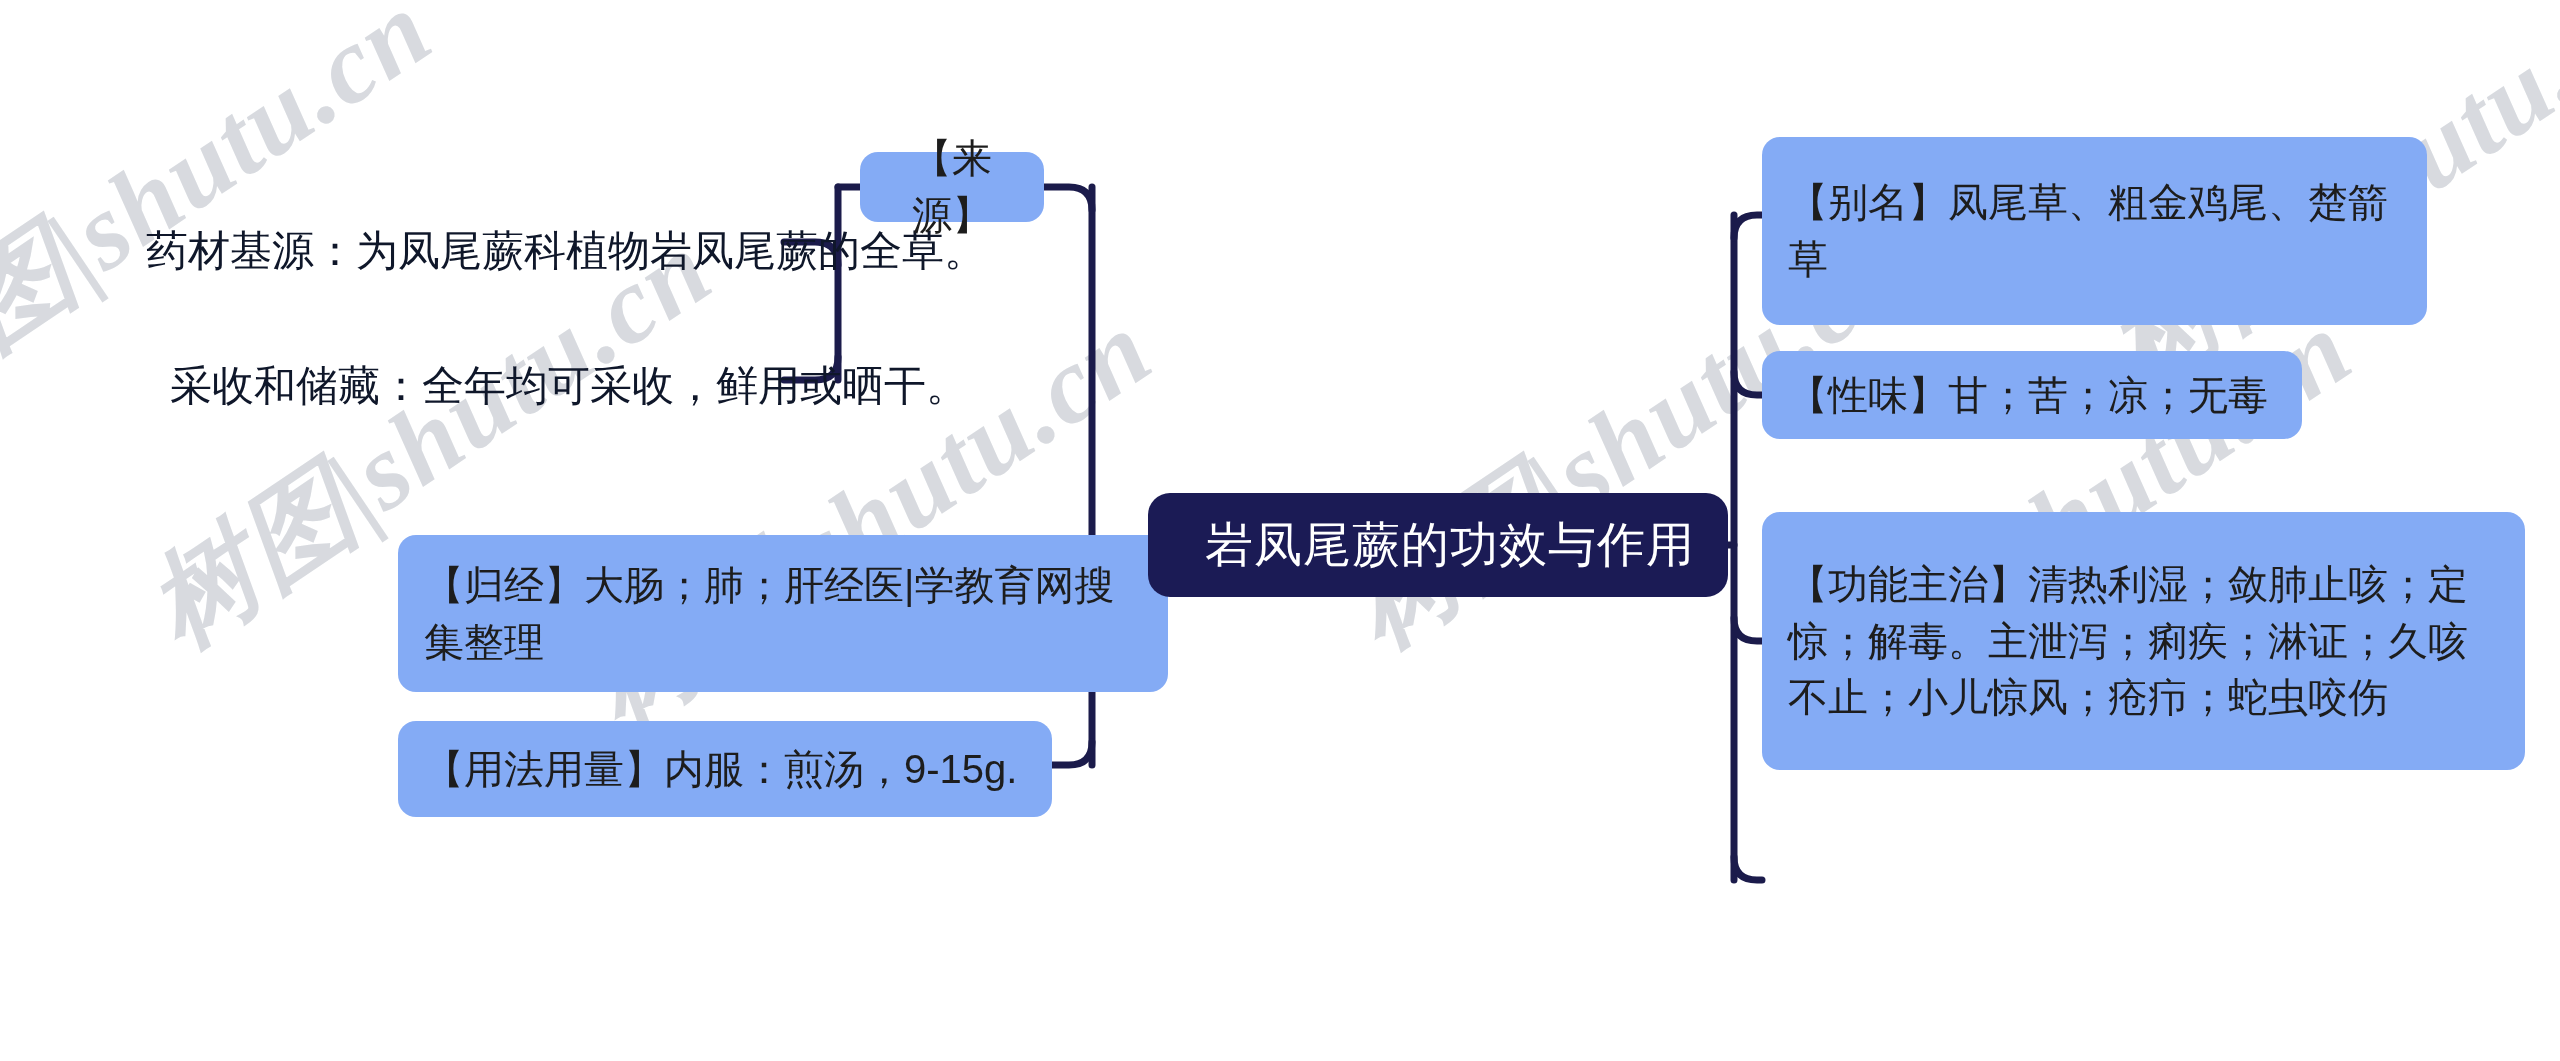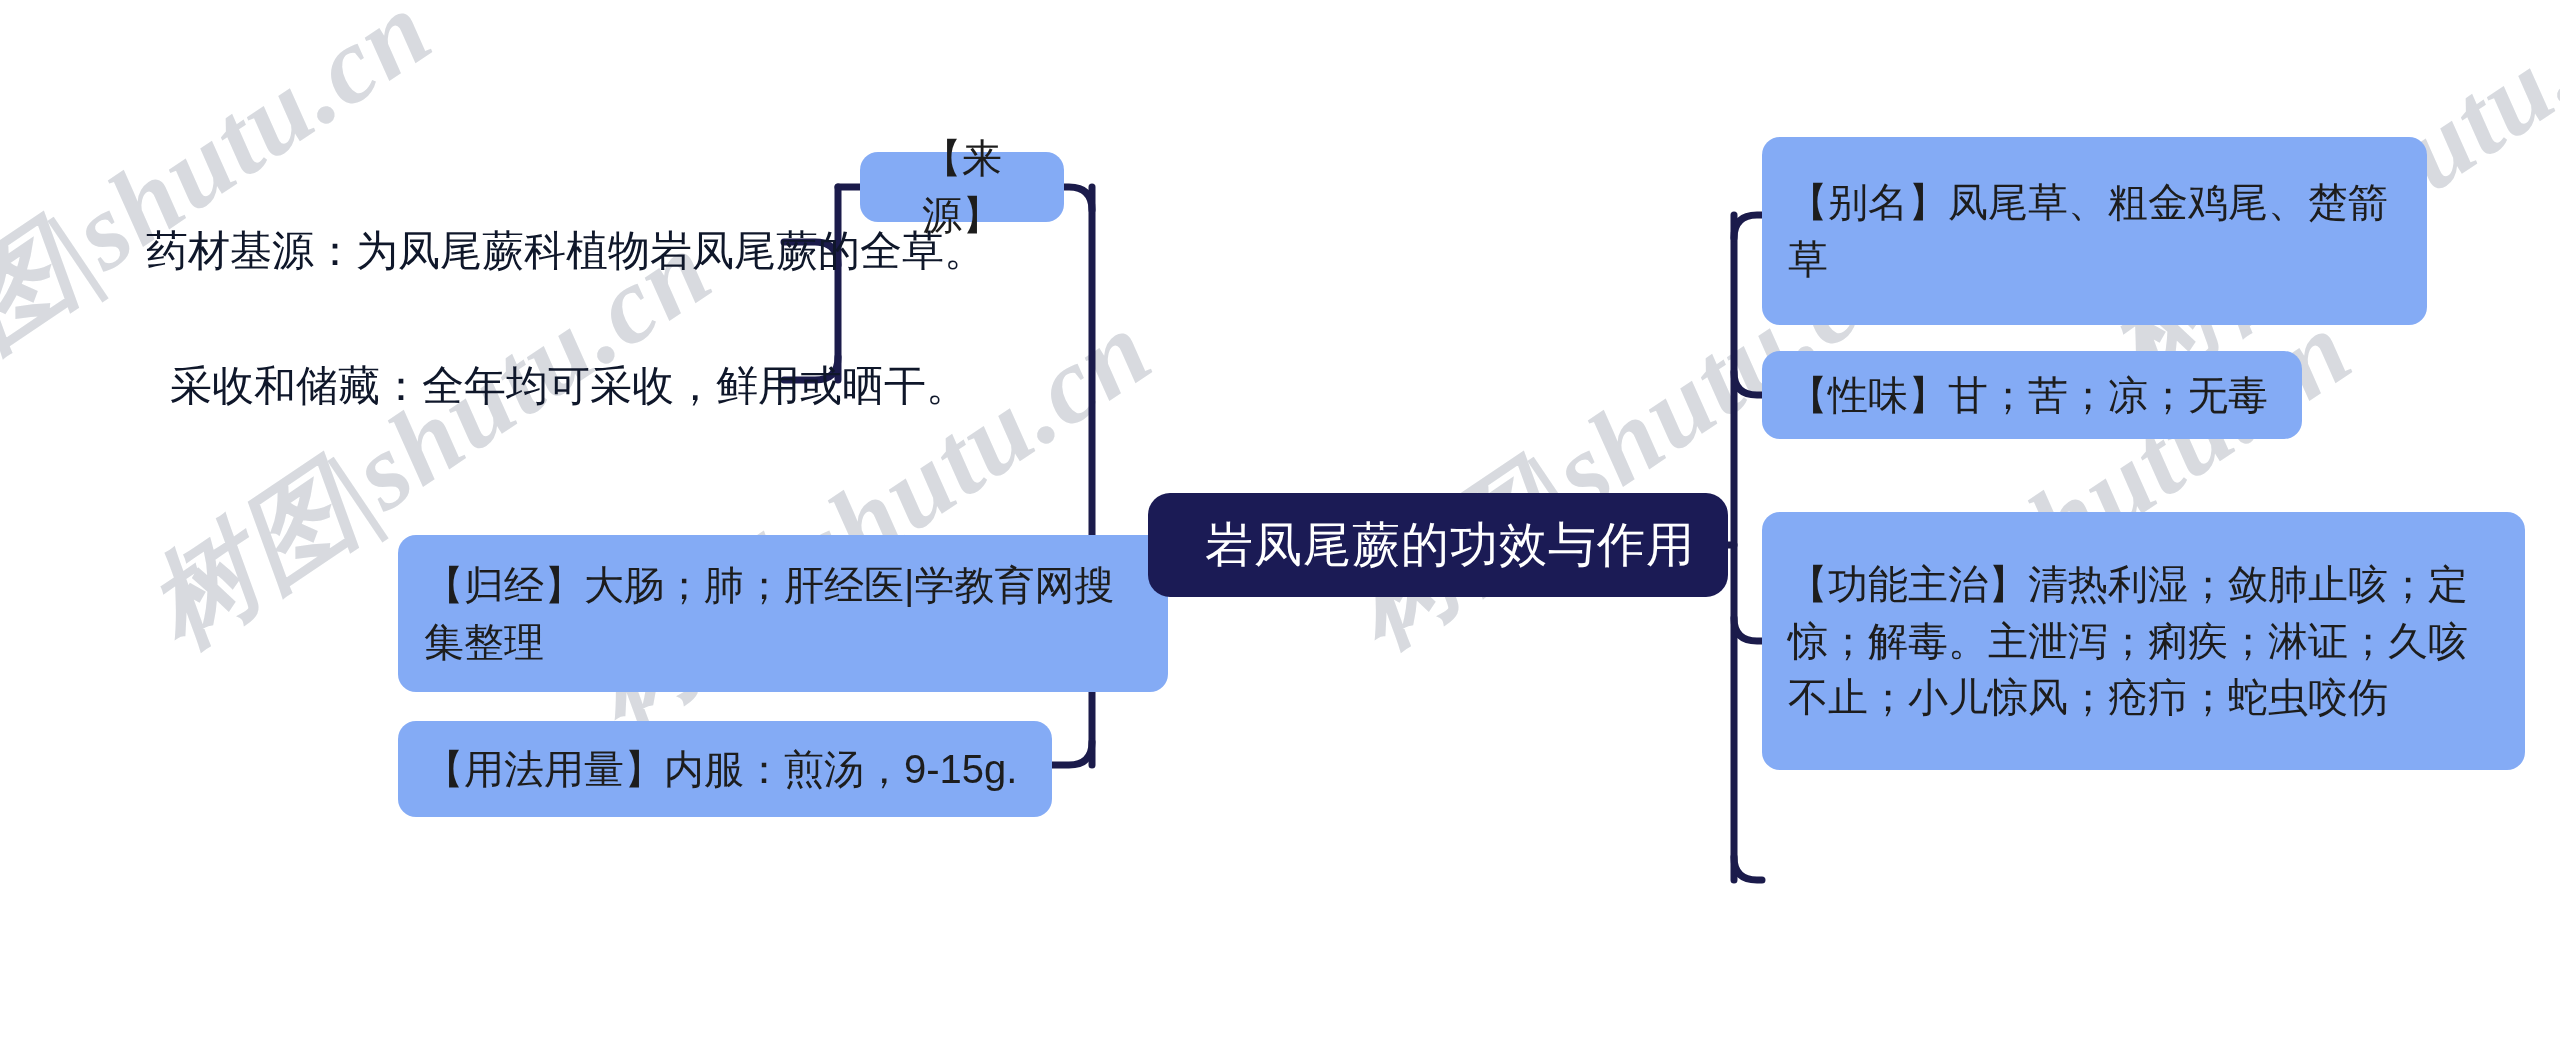--- a/index.html
+++ b/index.html
@@ -142,21 +142,21 @@
 
     <path d="M 1734 618 Q 1734 641 1757 641 L 1762 641"></path>
 
     <path d="M 1734 857 Q 1734 880 1757 880 L 1762 880"></path>
   </svg>
 
   <div class="plain-label" style="left:146px; top:222px;">药材基源：为凤尾蕨科植物岩凤尾蕨的全草。</div>
 
   <div class="plain-label" style="left:170px; top:360px;font-family:Liberation Mono, monospace;">采收和储藏：全年均可采收，鲜用或晒干。</div>
 
-  <div class="node blue" style="left:860px; top:152px; width:204px; height:70px;">
+  <div class="node blue" style="left:860px; top:152px; width:184px; height:70px;">
     <span class="node-text" style="text-align:center;">【来源】</span>
   </div>
 
   <div class="node blue" style="left:398px; top:489px; width:770px; height:157px;margin-top:46px;">
     <span class="node-text">【归经】大肠；肺；肝经医|学教育网搜集整理</span>
   </div>
 
   <div class="node blue" style="left:398px; top:721px; width:654px; height:96px;">
     <span class="node-text">【用法用量】内服：煎汤，9-15g.</span>
   </div>

